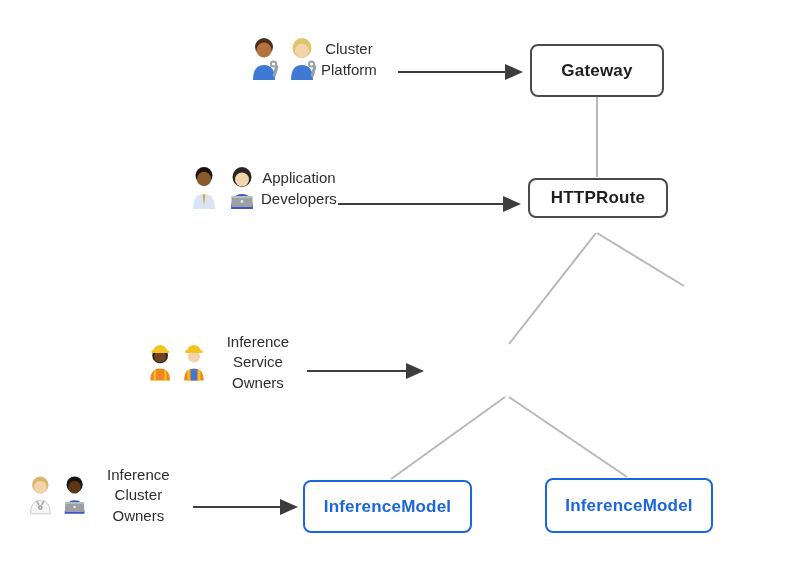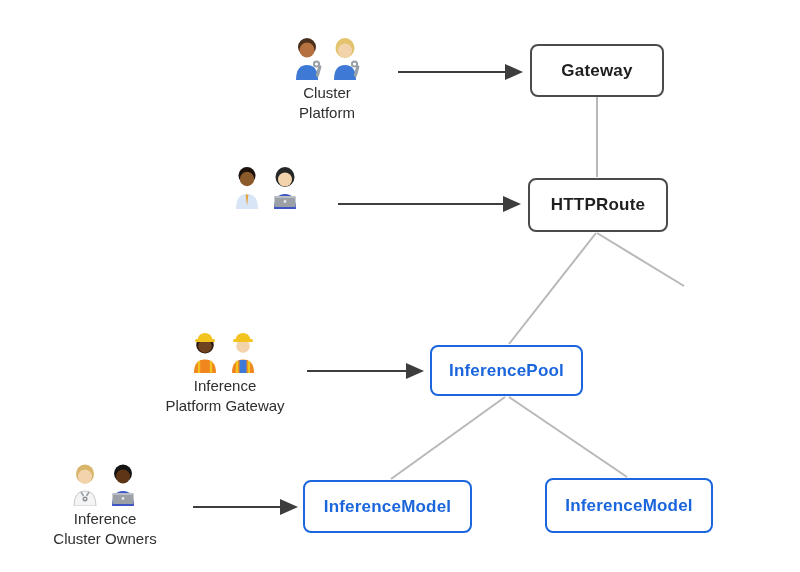--- a/index.html
+++ b/index.html
@@ -11,21 +11,21 @@
   .connector { stroke:#b8b8b8; stroke-width:2; }
   .arrow { stroke:#3d3d3d; stroke-width:2; }
   .node {
     position:absolute; display:flex; align-items:center; justify-content:center;
     background:#ffffff; border:2px solid #4b4b4b; border-radius:8px;
     font-weight:bold; font-size:17px; color:#1f1f1f; letter-spacing:0.2px;
     box-sizing:border-box;
   }
   .node.inference { border-color:#1b66dd; color:#1b66dd; }
   .actor {
-    position:absolute; display:flex; flex-direction:column; align-items:center;
+    position:absolute; display:flex; flex-direction:row; align-items:center;
     width:160px; text-align:center;
   }
   .actor .label { font-size:15px; color:#2e2e2e; line-height:1.35; margin-top:3px; }
   .actor svg { display:block; }
 </style>
 </head>
 <body>
 
 <div class="stage">
 
@@ -45,28 +45,25 @@
     <line class="arrow" x1="398" y1="72" x2="520" y2="72" marker-end="url(#arrowhead)"></line>
     <line class="arrow" x1="338" y1="204" x2="518" y2="204" marker-end="url(#arrowhead)"></line>
     <line class="arrow" x1="307" y1="371" x2="421" y2="371" marker-end="url(#arrowhead)"></line>
     <line class="arrow" x1="193" y1="507" x2="295" y2="507" marker-end="url(#arrowhead)"></line>
   </svg>
 
   <div class="node core" style="left:530px; top:44px; width:134px; height:53px;">
     <span>Gateway</span>
   </div>
 
-  <div class="node core" style="left:528px; top:178px; width:140px; height:54px;">
+  <div class="node core" style="left:528px; top:178px; width:140px; height:40px;">
     <span>HTTPRoute</span>
   </div>
 
 
-  <div class="node inference" style="left:430px; top:345px; width:153px; height:51px;">
-    <span>InferencePool</span>
-  </div>
 
   <div class="node inference" style="left:303px; top:480px; width:169px; height:53px;">
     <span>InferenceModel</span>
   </div>
 
   <div class="node inference" style="left:545px; top:478px; width:168px; height:55px;">
     <span>InferenceModel</span>
   </div>
 
   <div class="actor" style="left:247px; top:36px;">
@@ -102,20 +99,24 @@
       </g>
       <g transform="translate(38,0)">
         <ellipse cx="17" cy="12" rx="9.5" ry="10" fill="#262626"></ellipse>
         <circle cx="17" cy="14.5" r="7" fill="#f3d3ac"></circle>
         <path d="M6,44 Q6,29 17,29 Q28,29 28,44 Z" fill="#3d56c4"></path>
         <rect x="6.5" y="31" width="21" height="11" rx="1.5" fill="#9aa0a6"></rect>
         <rect x="6.5" y="31" width="21" height="2" fill="#b9bec4"></rect>
         <circle cx="17" cy="36.5" r="1.4" fill="#e8e8e8"></circle>
       </g>
     </svg>
+    <div class="label">
+      <div>Application</div>
+      <div>Developers</div>
+    </div>
   </div>
 
   <div class="actor" style="left:145px; top:329px;">
     <svg width="74" height="44" viewBox="0 0 74 44">
       <g>
         <ellipse cx="17" cy="16" rx="8.8" ry="8.5" fill="#2a1a10"></ellipse>
         <circle cx="17" cy="17" r="6.8" fill="#6f4320"></circle>
         <path d="M9.5,11 a7.5,7 0 0 1 15,0 z" fill="#f3c320"></path>
         <rect x="7" y="10" width="20" height="3" rx="1.5" fill="#f3c320"></rect>
         <path d="M6,44 Q6,30.5 17,30.5 Q28,30.5 28,44 Z" fill="#f0861f"></path>
@@ -125,21 +126,21 @@
         <circle cx="17" cy="17" r="6.8" fill="#f3d3ac"></circle>
         <path d="M9.5,11 a7.5,7 0 0 1 15,0 z" fill="#f3c320"></path>
         <rect x="7" y="10" width="20" height="3" rx="1.5" fill="#f3c320"></rect>
         <path d="M6,44 Q6,30.5 17,30.5 Q28,30.5 28,44 Z" fill="#f0861f"></path>
         <rect x="13.5" y="31" width="7" height="13" fill="#3e79d6"></rect>
         <path d="M11,44 L11,32 M23,44 L23,32" stroke="#f3c320" stroke-width="2.4"></path>
       </g>
     </svg>
     <div class="label">
       <div>Inference</div>
-      <div>Platform Gateway</div>
+      <div>Service Owners</div>
     </div>
   </div>
 
   <div class="actor" style="left:25px; top:462px;">
     <svg width="74" height="44" viewBox="0 0 74 44">
       <g>
         <ellipse cx="17" cy="12" rx="9" ry="9.5" fill="#d8b569"></ellipse>
         <circle cx="17" cy="14.5" r="7" fill="#f3d3ac"></circle>
         <path d="M6,44 Q6,29 17,29 Q28,29 28,44 Z" fill="#f4f4f4" stroke="#c9c9c9" stroke-width="1"></path>
         <path d="M13,30 L15.5,34 M21,30 L18.5,34" stroke="#9aa0a6" stroke-width="1.6"></path>

